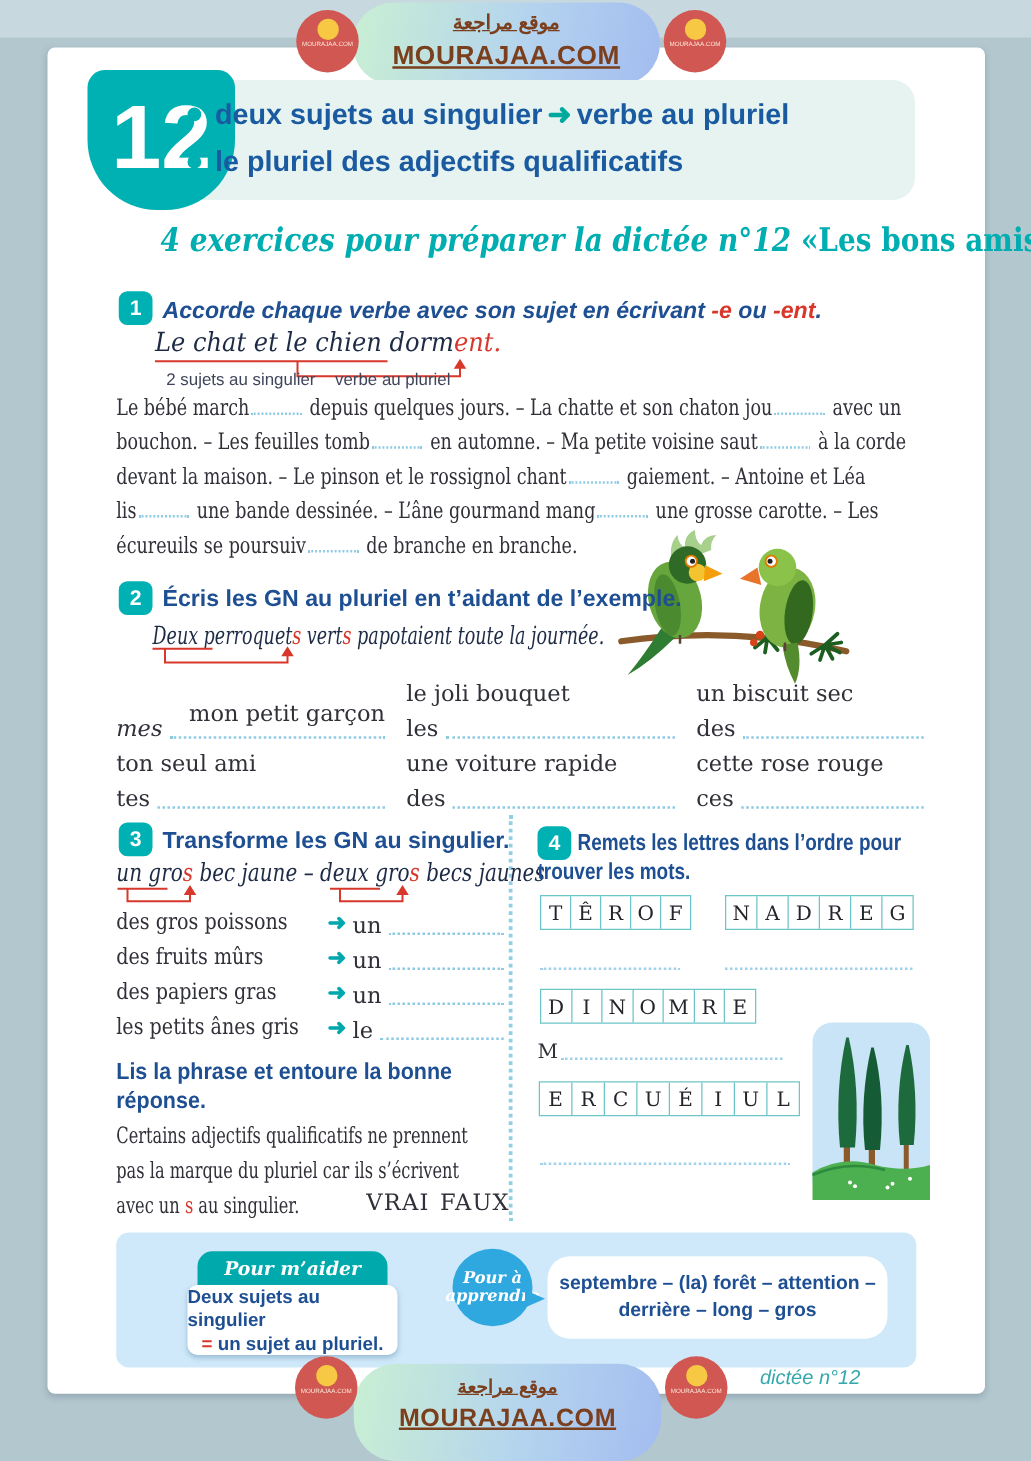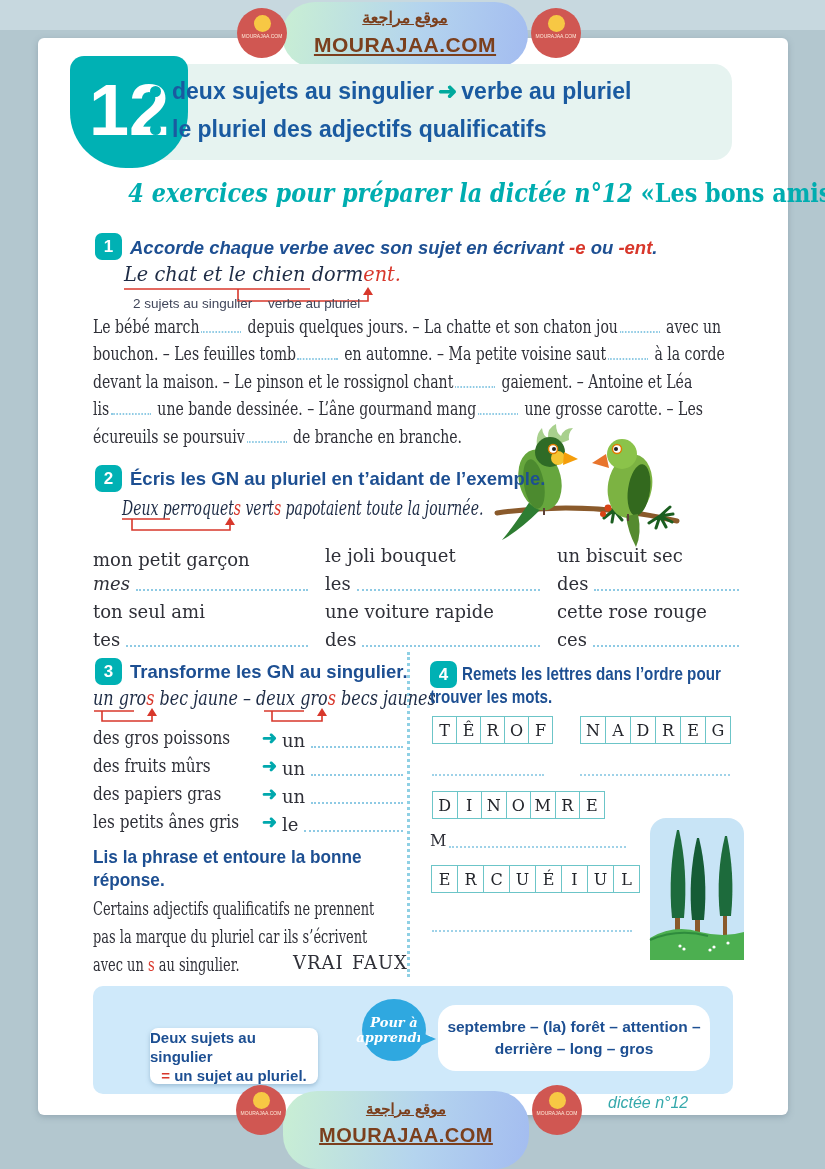--- a/index.html
+++ b/index.html
@@ -179,21 +179,21 @@
 
   <div class="exbadge" style="left:95px;top:465px;">2</div>
   <div class="extitle" style="left:130px;top:468px;">Écris les GN au pluriel en t’aidant de l’exemple.</div>
   <div class="example sx70" style="left:122px;top:496px;font-size:20px;"><span>Deux perroquet</span><span class="red">s</span><span> vert</span><span class="red">s</span><span> papotaient toute la journée.</span></div>
   <svg class="abs" style="left:118px;top:516px;" width="240" height="20">
     <line x1="4" y1="3" x2="52" y2="3" stroke="#d8372b" stroke-width="1.6"></line>
     <polyline points="14,3 14,14 112,14 112,8" fill="none" stroke="#d8372b" stroke-width="1.6"></polyline>
     <polygon points="107,9 117,9 112,1" fill="#d8372b"></polygon>
   </svg>
   <div class="abs" id="ex2-grid" style="left:93px;top:541px;width:660px;height:115px;">
-      <div class="cell" style="left: 0px; top: 4px; width: 215px;">
+      <div class="cell" style="left: 0px; top: 16px; width: 215px; justify-content: flex-end;">
         <span>mon petit garçon</span>
       </div>
       <div class="cell" style="left: 0px; top: 28px; width: 215px; font-style: italic;">
         <span>mes</span>
         <span class="fill"></span>
       </div>
       <div class="cell" style="left: 0px; top: 56px; width: 215px;">
         <span>ton seul ami</span>
       </div>
       <div class="cell" style="left: 0px; top: 84px; width: 215px;">
@@ -340,20 +340,21 @@
     <g fill="#fff">
         <circle cx="32" cy="130" r="1.6"></circle>
         <circle cx="36" cy="133" r="1.6"></circle>
         <circle cx="62" cy="134" r="1.6"></circle>
         <circle cx="66" cy="131" r="1.6"></circle>
         <circle cx="80" cy="127" r="1.6"></circle>
       </g>
   </svg>
 
   <div class="helper"></div>
+  <div class="pm-head">Pour m’aider</div>
   <div class="pm-body">
     <div><span>Deux sujets au singulier</span></div>
     <div><span class="red">=</span><span> un sujet au pluriel.</span></div>
   </div>
   <div class="bubble">
     <div>Pour à</div>
     <div>apprendre</div>
   </div>
   <div class="bubble-tail"></div>
   <div class="words-card">

